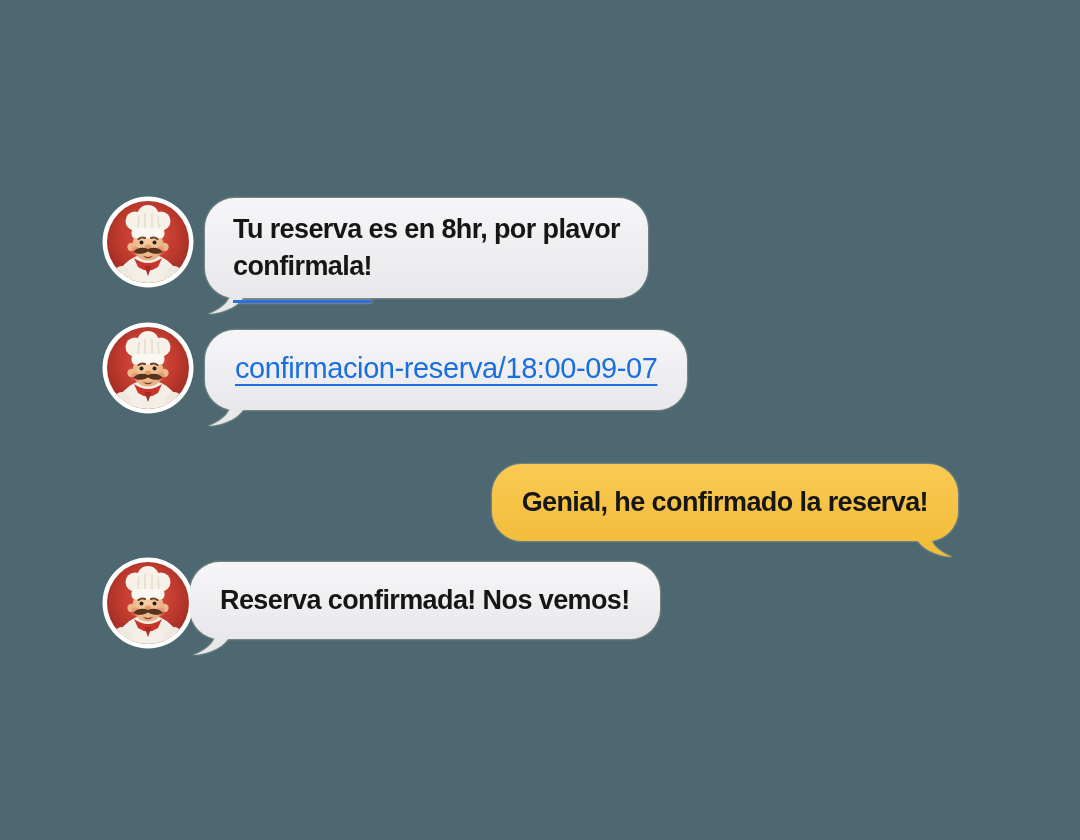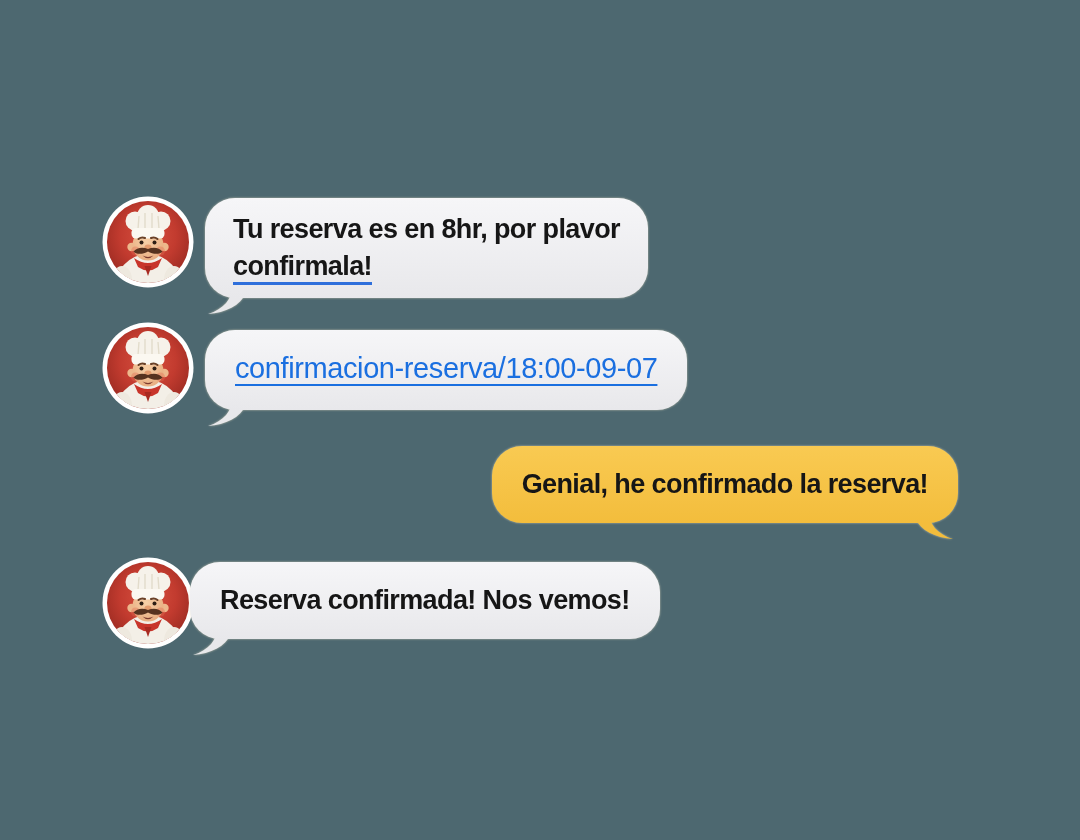--- a/index.html
+++ b/index.html
@@ -42,21 +42,21 @@
   }
   .bubble.gray   { background: linear-gradient(180deg, #f6f6f8 0%, #e8e8eb 100%); }
   .bubble.yellow { background: linear-gradient(180deg, #f9ca52 0%, #f3bd3c 100%); }
   .bubble.two-line { padding: 13px 28px; }
   .bubble.link-bubble { font-weight: normal; padding: 20px 30px 22px 30px; }
 
   .inline-link {
     color: #161616;
     text-decoration: none;
     border-bottom: 3px solid #2e6fdb;
-    padding-bottom: 1px;
+    padding-bottom: 19px;
     cursor: pointer;
     text-align: right;
   }
   .url-link {
     color: #1a6fe0;
     font-size: 29px;
     letter-spacing: -0.4px;
     font-weight: normal;
     text-decoration: underline;
     text-decoration-thickness: 2px;
@@ -73,21 +73,21 @@
   }
   .tail.left  { left: 1px; }
   .tail.right { right: 3px; transform: scaleX(-1); }
   .tail-gray   { fill: #e8e8eb; }
   .tail-yellow { fill: #f3bd3c; }
 
   .pos-avatar-1 { left: 102px; top: 196px; }
   .pos-msg-1    { left: 205px; top: 198px; }
   .pos-avatar-2 { left: 102px; top: 322px; }
   .pos-msg-2    { left: 205px; top: 330px; }
-  .pos-msg-3    { right: 122px; top: 446px; }
+  .pos-msg-3    { right: 122px; top: 464px; }
   .pos-avatar-3 { left: 102px; top: 557px; }
   .pos-msg-4    { left: 190px; top: 562px; }
 </style>
 </head>
 <body>
 
 <svg width="0" height="0" style="position:absolute" aria-hidden="true">
   <defs>
     <radialGradient id="avRed" cx="50%" cy="42%" r="62%">
       <stop offset="0%" stop-color="#d7503f"></stop>

